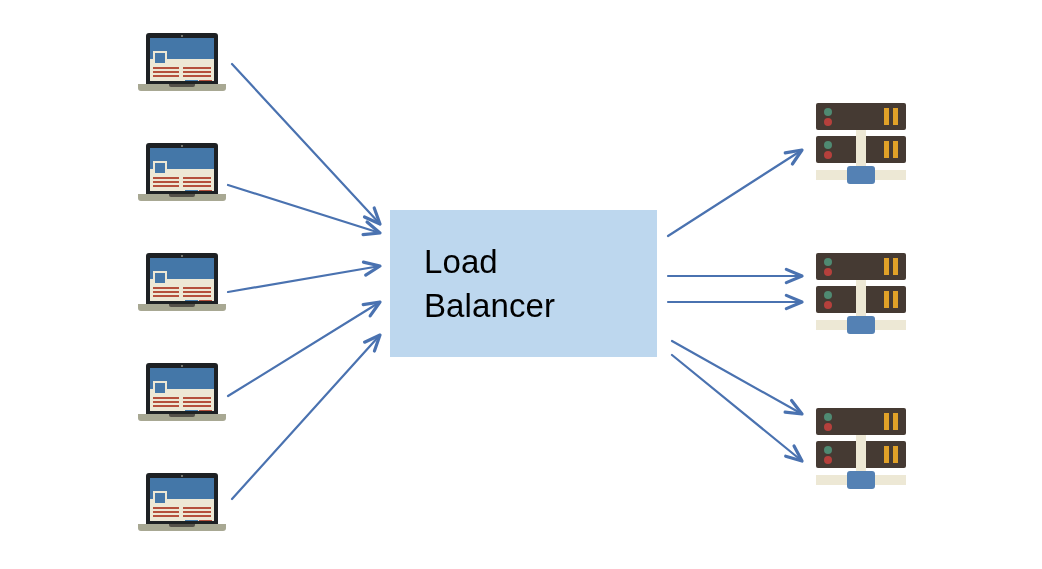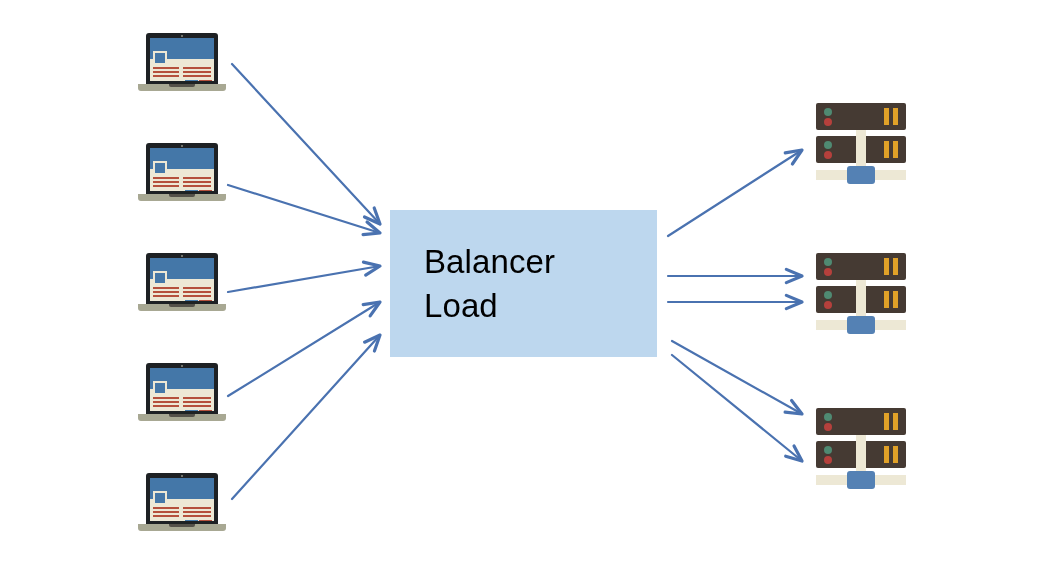--- a/index.html
+++ b/index.html
@@ -252,22 +252,22 @@
         <line x1="672" y1="341" x2="802" y2="414" stroke="#4a72b0" stroke-width="2.2" stroke-linecap="round"></line>
         <path d="M 785.105865158653 412.1057434275196 L 802 414 L 791.5885993974131 400.5611482078098" fill="none" stroke="#4a72b0" stroke-width="3.2" stroke-linecap="round" stroke-linejoin="round"></path>
       </g>
       <g>
         <line x1="672" y1="355" x2="802" y2="461" stroke="#4a72b0" stroke-width="2.2" stroke-linecap="round"></line>
         <path d="M 785.6812264836551 456.235796926847 L 802 461 L 794.0482310956542 445.9743761762821" fill="none" stroke="#4a72b0" stroke-width="3.2" stroke-linecap="round" stroke-linejoin="round"></path>
       </g>
     </svg>
 
   <div class="lb-box" id="lb-box" style="left: 390px; top: 210px; width: 267px; height: 147px; background: rgb(189, 215, 238);">
+    <div class="lb-line" style="color: rgb(0, 0, 0);">Load</div>
     <div class="lb-line" style="color: rgb(0, 0, 0);">Balancer</div>
-    <div class="lb-line" style="color: rgb(0, 0, 0);">Load</div>
   </div>
 
   <div id="clients-layer">
       <div class="laptop" style="left: 138px; top: 33px;">
         <div class="lt-lid">
           <div class="lt-cam"></div>
           <div class="lt-screen">
             <div class="lt-content">
               <div class="lt-btn-blue"></div>
               <div class="lt-btn-red"></div>

